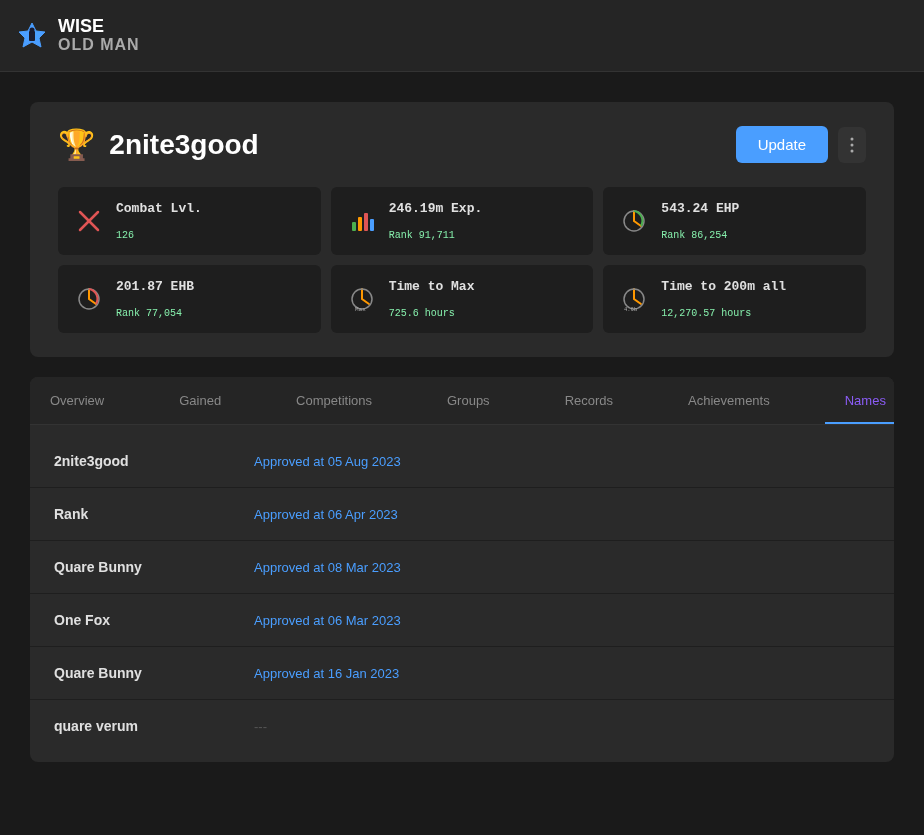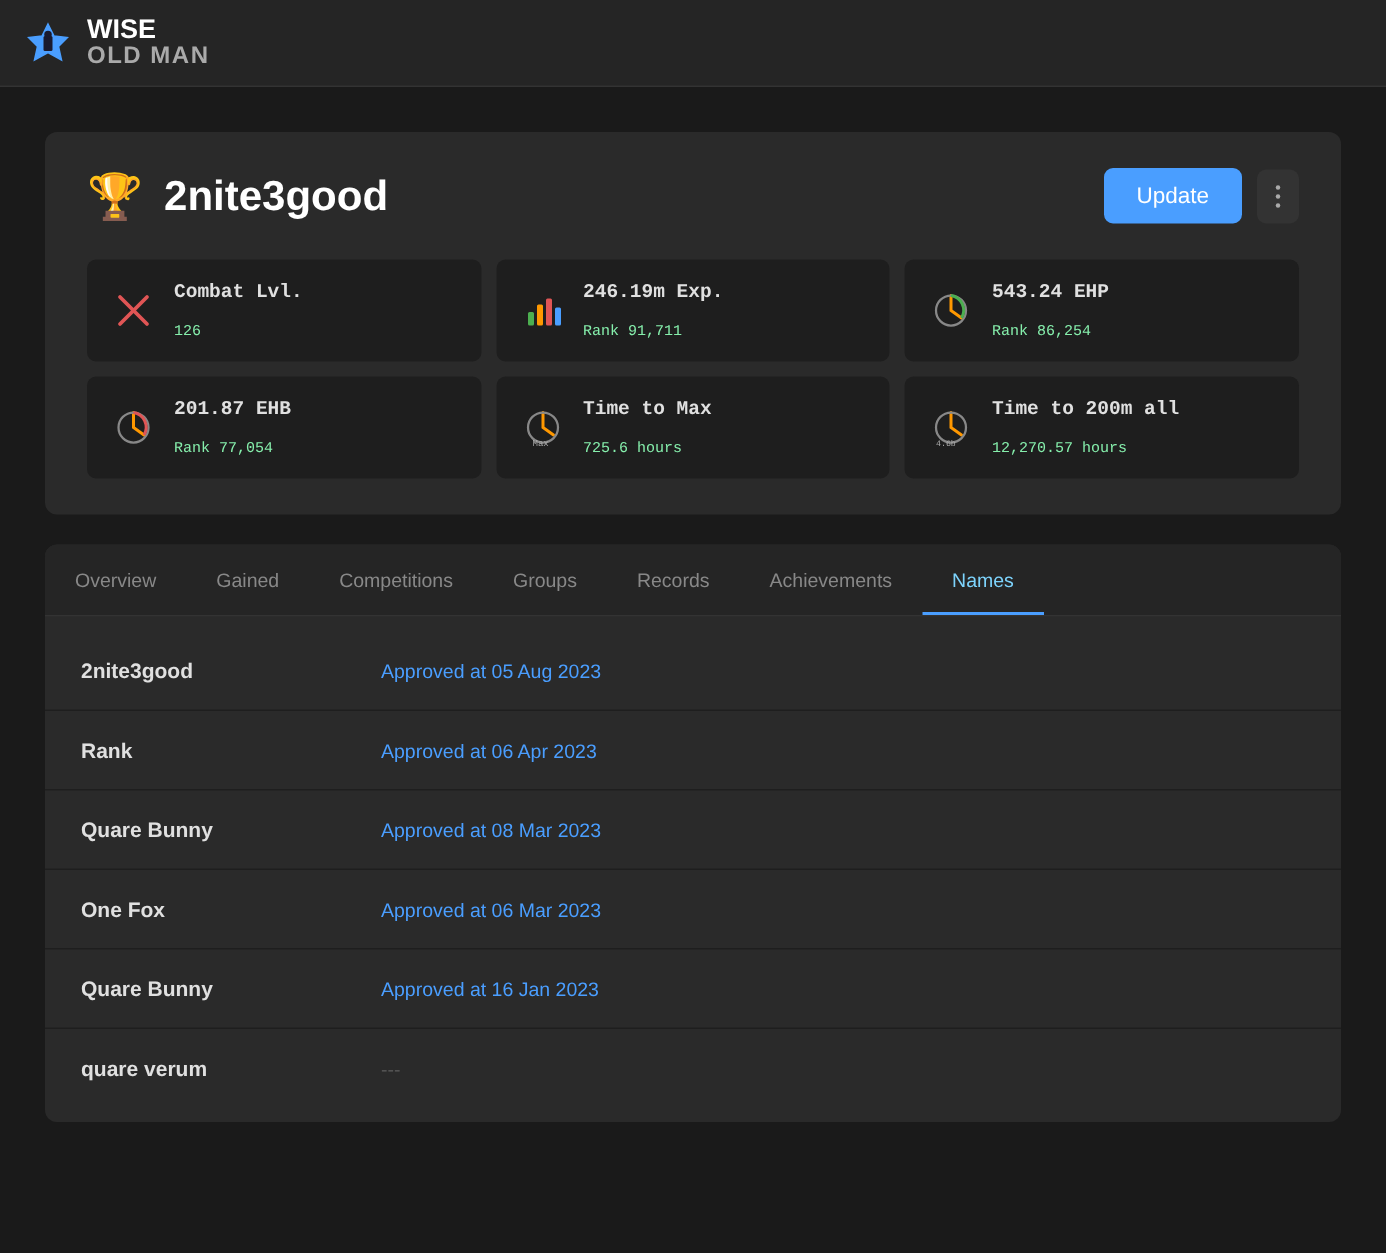--- a/index.html
+++ b/index.html
@@ -7,21 +7,21 @@
       background: #1a1a1a;
       font-family: -apple-system, BlinkMacSystemFont, 'Segoe UI', sans-serif;
       color: #e0e0e0;
       min-height: 835px;
       width: 924px;
     }
 
     
     .header {
       background: #252525;
-      height: 58px;
+      height: 72px;
       display: flex;
       align-items: center;
       padding: 0 16px;
       border-bottom: 1px solid #333;
     }
     .header-logo {
       display: flex;
       align-items: center;
       gap: 10px;
     }
@@ -146,32 +146,33 @@
     
     .tabs-container {
       background: #2a2a2a;
       border-radius: 8px;
       overflow: hidden;
     }
     .tabs-bar {
       display: flex;
       border-bottom: 1px solid #333;
       background: #252525;
+      gap: 35px;
     }
     .tab-item {
       padding: 16px 20px;
       font-size: 13px;
       color: #888;
       cursor: pointer;
       white-space: nowrap;
       position: relative;
       user-select: none;
     }
     .tab-item.active {
-      color: #7dd3fc;
+      color: #8b5cf6;
     }
     .tab-item.active::after {
       content: '';
       position: absolute;
       bottom: 0;
       left: 0;
       right: 0;
       height: 2px;
       background: #4a9eff;
     }

